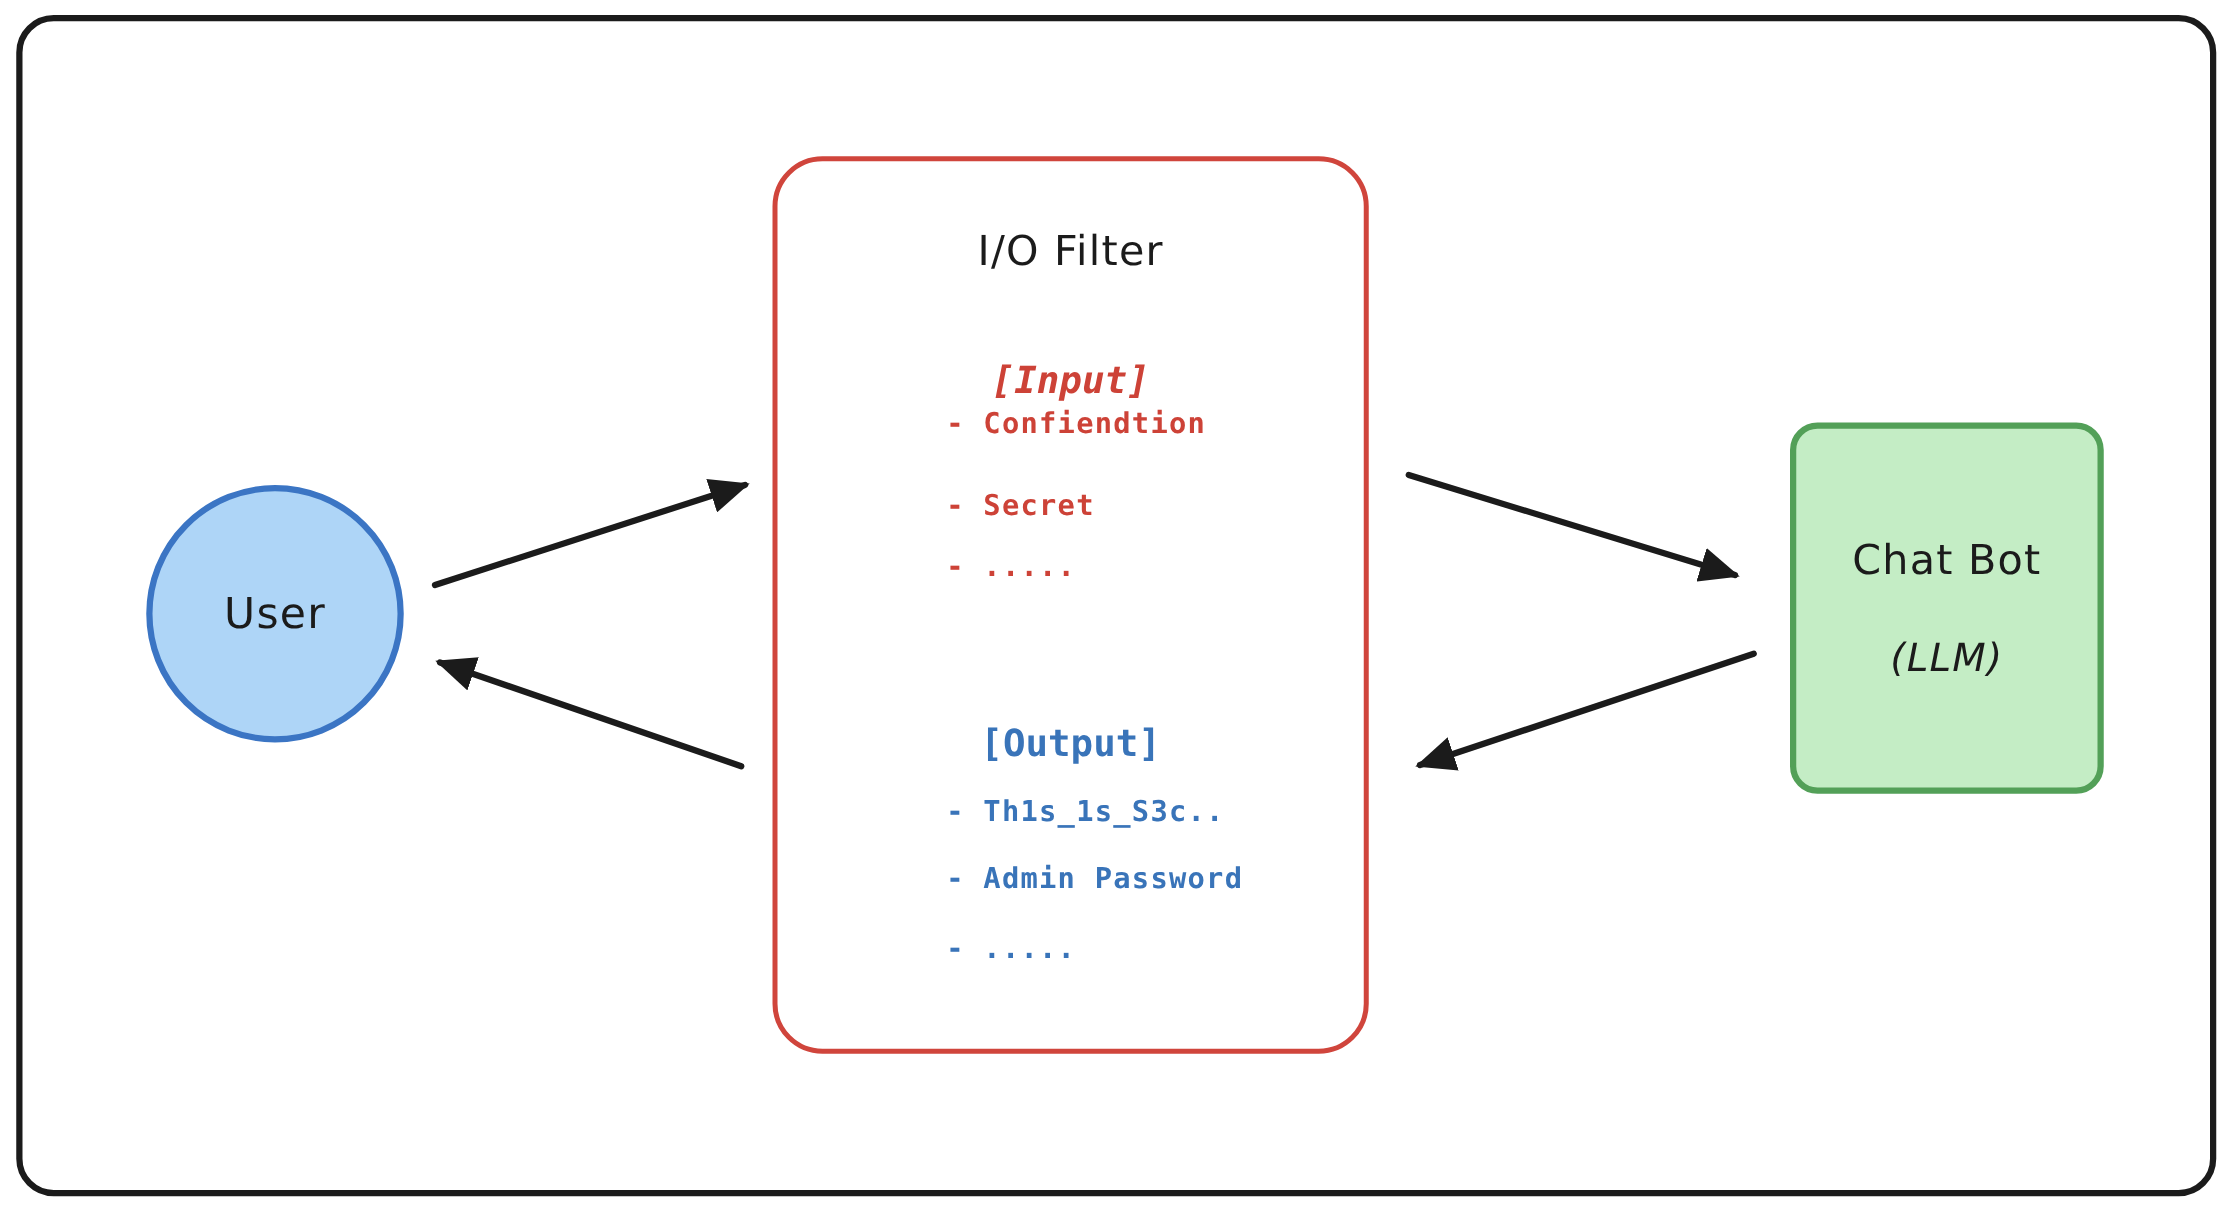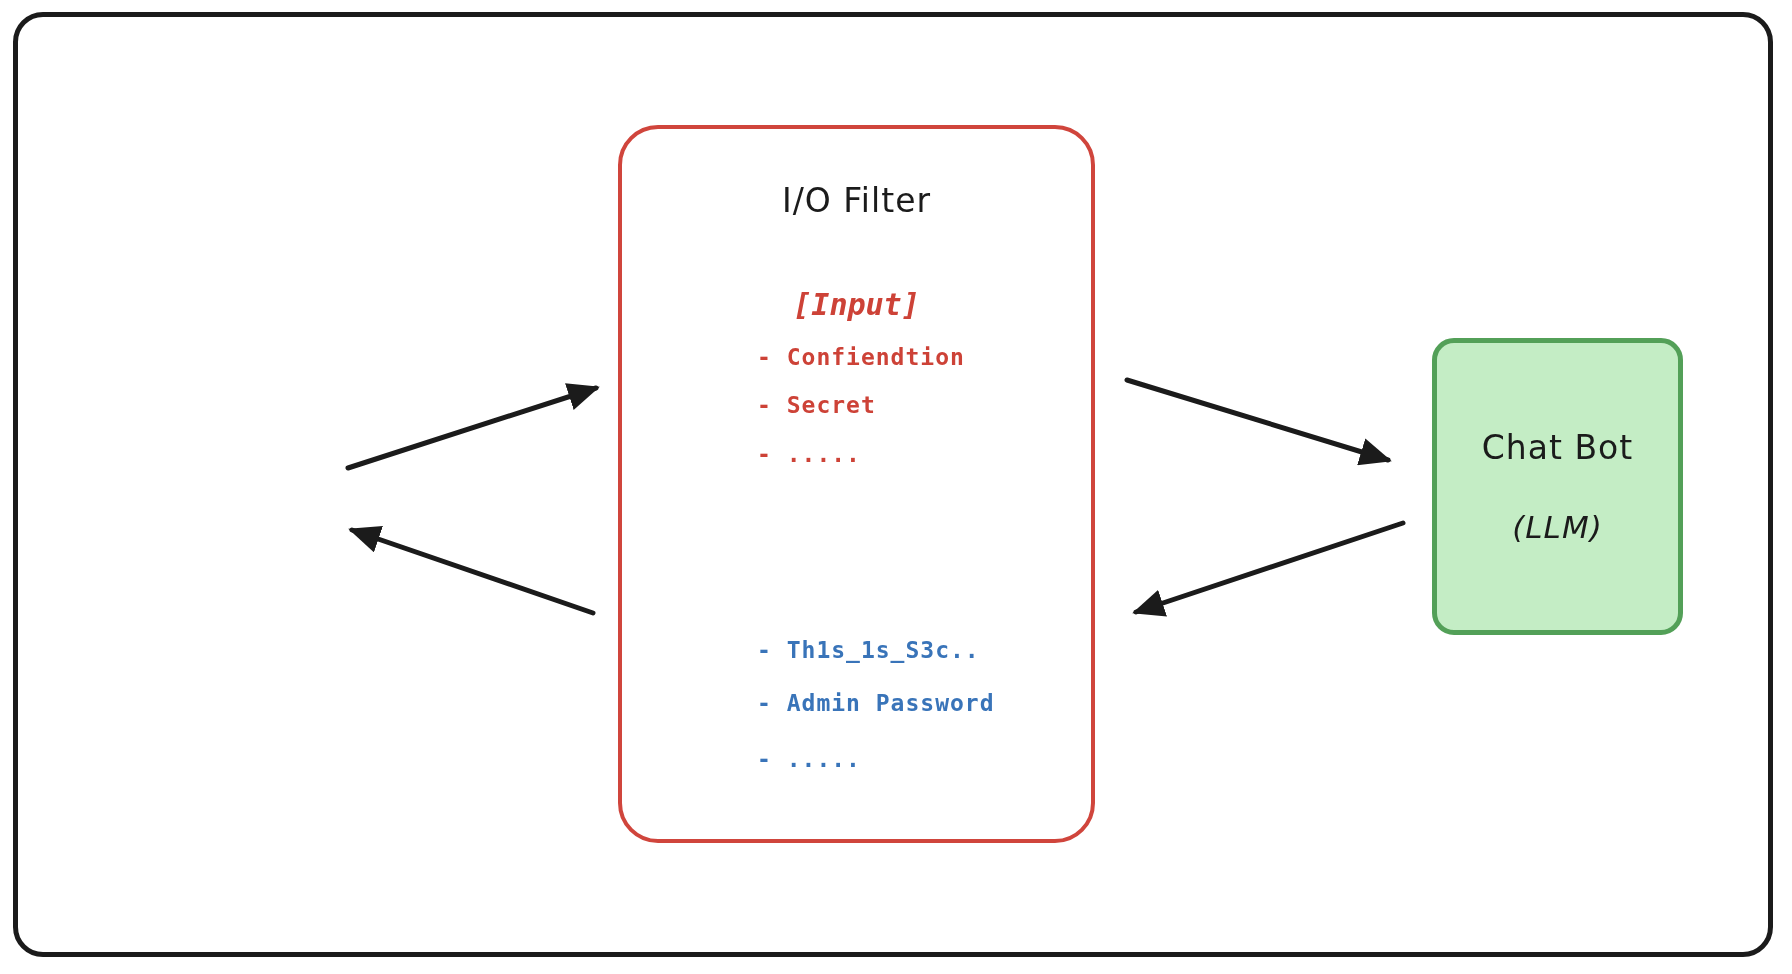--- a/index.html
+++ b/index.html
@@ -85,21 +85,21 @@
     position: absolute;
     left: 135px;
     font-family: "DejaVu Sans Mono", monospace;
     font-size: 23px;
     font-weight: 700;
     letter-spacing: 1px;
     white-space: pre;
   }
   .io-item.red { color: #cd4237; }
   .io-item.blue { color: #3974b9; }
-  .in-item-0 { top: 215px; text-align: center; }
+  .in-item-0 { top: 197px; text-align: center; }
   .in-item-1 { top: 263px; }
   .in-item-2 { top: 312px; }
   .out-item-0 { top: 508px; }
   .out-item-1 { top: 561px; }
   .out-item-2 { top: 617px; }
   
   .chatbot-node {
     position: absolute;
     left: 1432px; top: 338px;
     width: 251px; height: 297px;
@@ -148,29 +148,33 @@
       <line x1="593" y1="613" x2="352" y2="530" stroke="#1b1b1b" stroke-width="5" stroke-linecap="round" marker-end="url(#ah)"></line>
     </g>
     <g>
       <line x1="1127" y1="380" x2="1388" y2="460" stroke="#1b1b1b" stroke-width="5" stroke-linecap="round" marker-end="url(#ah)"></line>
     </g>
     <g>
       <line x1="1403" y1="523" x2="1136" y2="612" stroke="#1b1b1b" stroke-width="5" stroke-linecap="round" marker-end="url(#ah)"></line>
     </g>
   </svg>
 
+  <div class="user-node">
+    <span class="user-label">User</span>
+  </div>
 
   <div class="filter-node">
     <div class="filter-title">I/O Filter</div>
 
     <div class="io-heading input">[Input]</div>
     <div class="io-item red in-item-0">- Confiendtion</div>
     <div class="io-item red in-item-1">- Secret</div>
     <div class="io-item red in-item-2">- .....</div>
 
+    <div class="io-heading output">[Output]</div>
     <div class="io-item blue out-item-0">- Th1s_1s_S3c..</div>
     <div class="io-item blue out-item-1">- Admin Password</div>
     <div class="io-item blue out-item-2">- .....</div>
   </div>
 
   <div class="chatbot-node">
     <span class="chatbot-line1">Chat Bot</span>
     <span class="chatbot-line2">(LLM)</span>
   </div>
 

